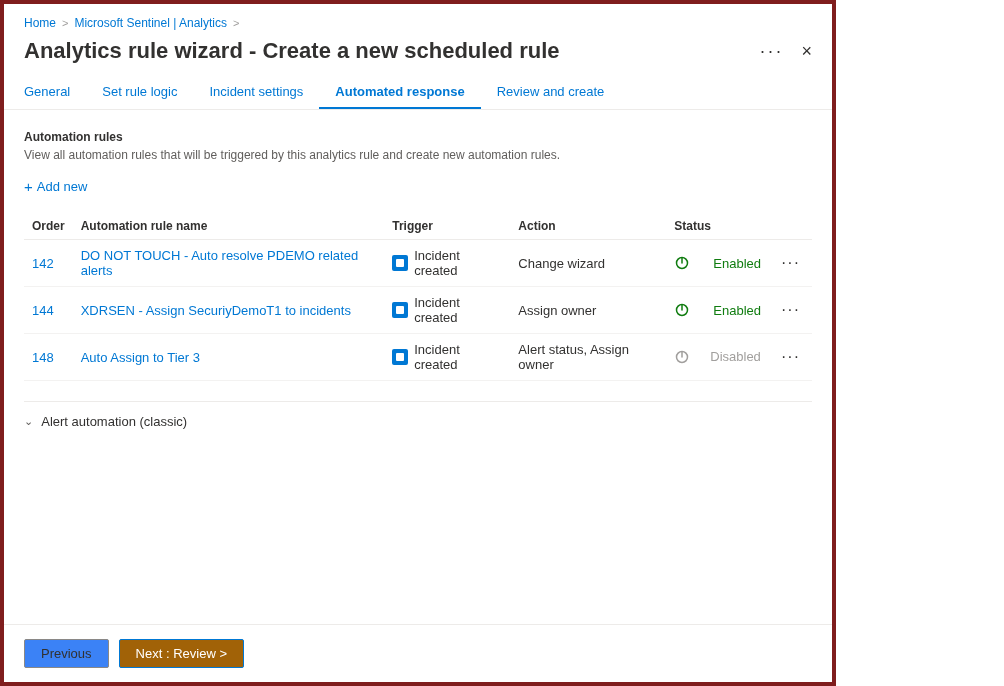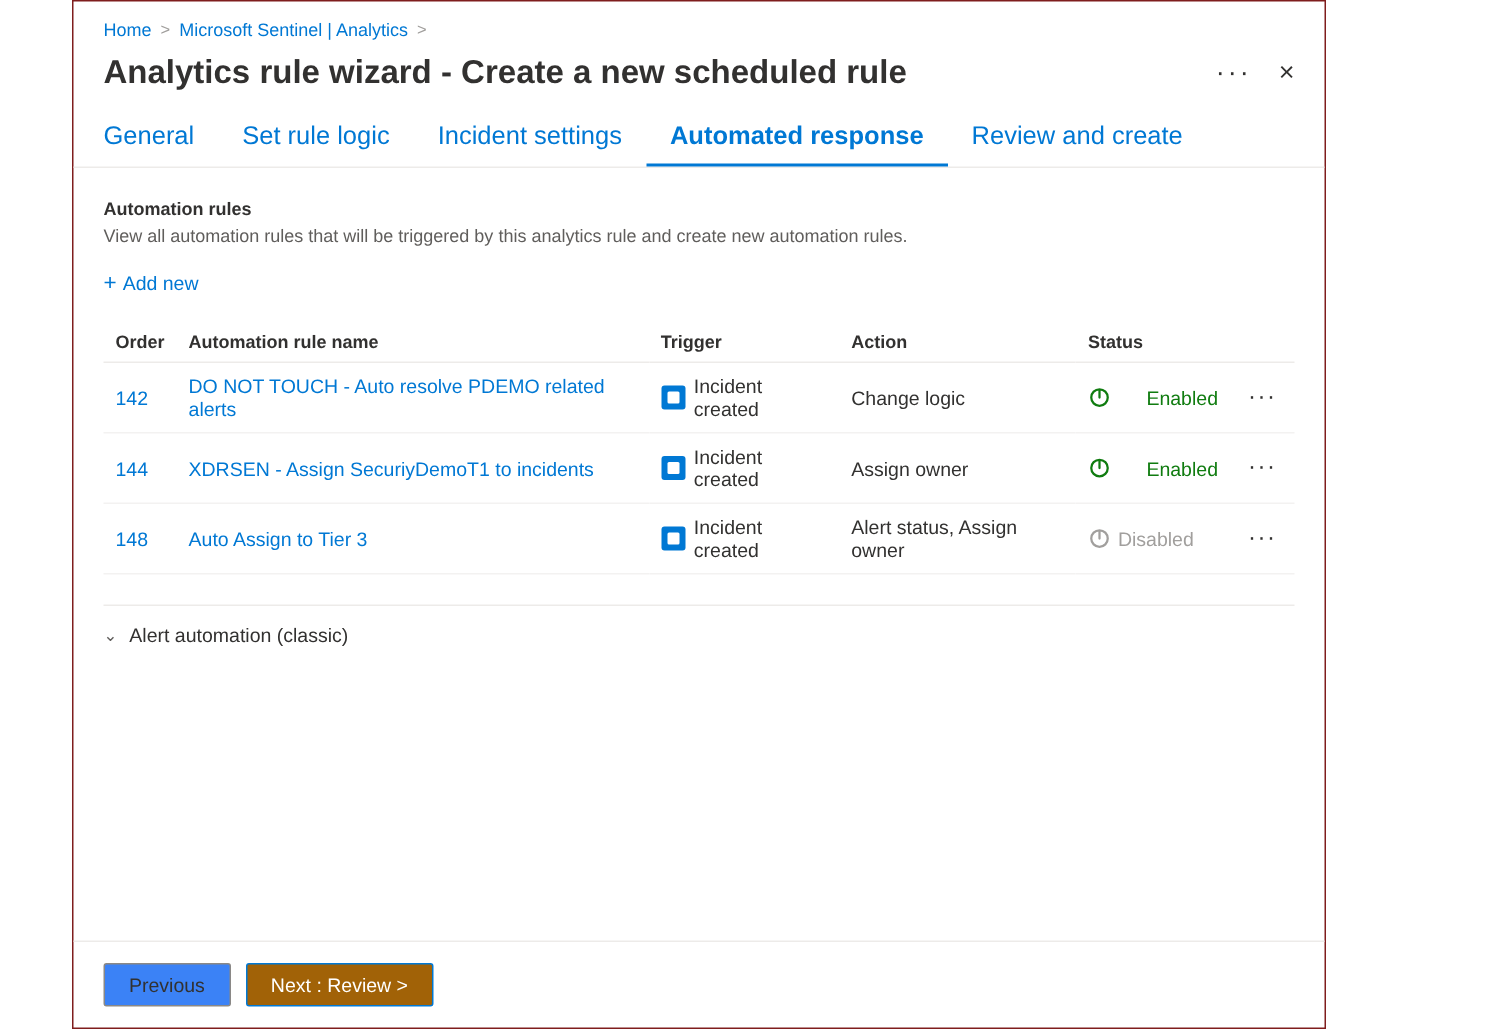--- a/index.html
+++ b/index.html
@@ -10,22 +10,21 @@
       background: #fff;
       width: 1004px;
       height: 686px;
       overflow: hidden;
     }
     .page-wrapper {
       width: 836px;
       height: 686px;
       display: flex;
       flex-direction: column;
-      border: 1px solid #7f1d1d;
-      margin-left: 48px;
+      border: 4px solid #7f1d1d;
     }
     
     .header {
       padding: 12px 20px 0 20px;
       border-bottom: 1px solid #edebe9;
       flex-shrink: 0;
     }
     .breadcrumb {
       display: flex;
       align-items: center;
@@ -77,21 +76,21 @@
     }
     
     .tabs {
       display: flex;
       gap: 0;
       border-bottom: none;
     }
     .tab {
       padding: 8px 16px;
       cursor: pointer;
-      font-size: 17px;
+      font-size: 13px;
       color: #323130;
       border-bottom: 2px solid transparent;
       white-space: nowrap;
     }
     .tab:first-child { padding-left: 0; }
     .tab.active {
       color: #0078d4;
       border-bottom: 2px solid #0078d4;
       font-weight: 600;
     }
@@ -181,22 +180,21 @@
       fill: white;
     }
     .status-enabled {
       display: flex;
       align-items: center;
       gap: 23px;
       color: #107c10;
     }
     .status-disabled {
       display: flex;
-      align-items: center;
-      gap: 4px;
+      gap: 20px;
       color: #a19f9d;
     }
     .row-menu-btn {
       background: none;
       border: none;
       cursor: pointer;
       color: #323130;
       font-size: 16px;
       letter-spacing: 1px;
       padding: 2px 4px;
@@ -315,21 +313,21 @@
           <td>
             <div class="trigger-cell">
               <span class="trigger-icon">
                 <svg viewBox="0 0 10 10">
                     <rect x="1" y="1" width="8" height="8" rx="1"></rect>
                   </svg>
               </span>
               <span>Incident created</span>
             </div>
           </td>
-          <td>Change logic</td>
+          <td>Change wizard</td>
           <td>
             <div class="status-enabled">
               <span class="power-icon">
                 <svg width="14" height="14" viewBox="0 0 14 14" fill="none">
                   <circle cx="7" cy="7" r="5.5" stroke="#107c10" stroke-width="1.5"></circle>
                   <line x1="7" y1="2" x2="7" y2="7" stroke="#107c10" stroke-width="1.5" stroke-linecap="round"></line>
                 </svg>
               </span>
               <span>Enabled</span>
             </div>

